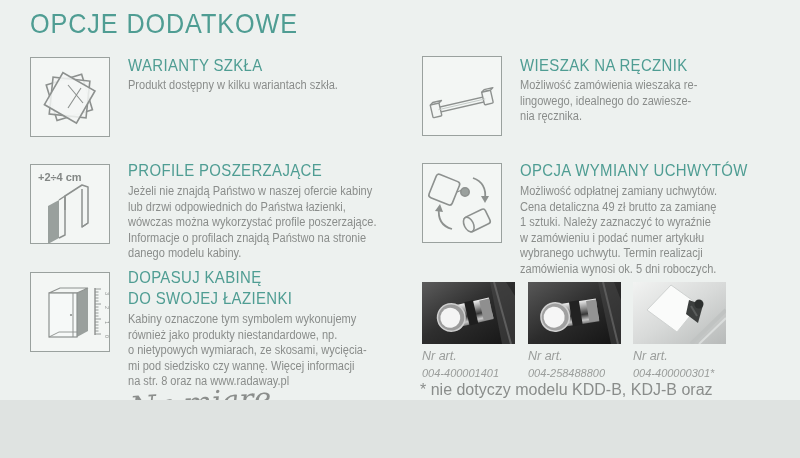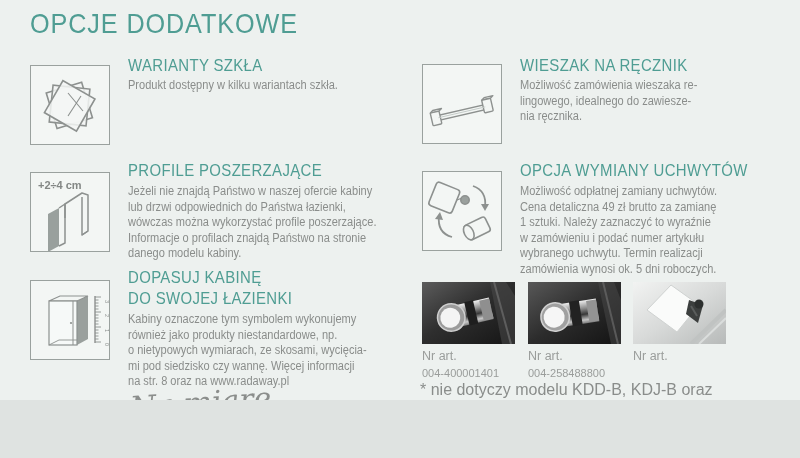--- a/index.html
+++ b/index.html
@@ -2,24 +2,24 @@
 <html><head>
 <meta charset="utf-8">
 <style>
   html,body{margin:0;padding:0;}
   body{background:#dfe3e1;font-family:"Liberation Sans", sans-serif;}
   .page{position:relative;width:800px;height:400px;background:#edf1ef;overflow:hidden;margin:0 auto;}
   .abs{position:absolute;}
   .title{font-size:28px;color:#4f9d93;letter-spacing:1px;transform:scaleX(0.9);transform-origin:0 0;white-space:nowrap;}
   .sec-head{font-size:17px;color:#4f9d93;letter-spacing:0.4px;transform:scaleX(0.88);transform-origin:0 0;white-space:pre-line;line-height:21px;}
   .sec-body{font-size:12px;color:#8a8d8b;line-height:15.6px;white-space:pre-line;transform:scaleX(0.92);transform-origin:0 0;}
-  .icon-box{width:80px;height:80px;background:#f3f6f4;border:1px solid #9aa19e;box-sizing:border-box;margin-top:8px;}
+  .icon-box{width:80px;height:80px;background:#f3f6f4;border:1px solid #9aa19e;box-sizing:border-box;}
   .icon-box svg{display:block;}
   .icon-label{position:absolute;left:7px;top:6px;font-size:11px;font-weight:bold;color:#83878５;color:#838785;letter-spacing:0;white-space:nowrap;}
-  .product{width:93px;}
+  .product{width:93px;font-style:italic;}
   .photo{width:93px;height:62px;overflow:hidden;}
   .caption-label{font-size:12.5px;color:#9a9d9b;line-height:17px;}
   .caption-number{font-size:11px;color:#9a9d9b;line-height:17px;white-space:nowrap;}
   .footnote{font-size:16px;color:#8a8d8b;text-align:left;width:308px;}
   .logo-script{font-family:"DejaVu Serif", serif;font-style:italic;font-size:30px;color:#8b8e8c;transform:rotate(-4deg);transform-origin:0 50%;white-space:nowrap;}
   .logo-brand{font-size:12px;color:#979a98;letter-spacing:3px;white-space:nowrap;margin-left:20px;}
 </style>
 </head>
 <body>
 
@@ -208,17 +208,18 @@
         <rect width="93" height="62" fill="url(#bgC)"></rect>
         <line x1="58" y1="62" x2="93" y2="28" stroke="#c0c3c2" stroke-width="4"></line>
         <line x1="66" y1="62" x2="93" y2="36" stroke="#dadddc" stroke-width="2"></line>
         <polygon points="38,3 66,23 44,50 14,28" fill="#fafbfa" stroke="#cfd2d1" stroke-width="1"></polygon>
         <polygon points="56,18 70,23 65,41 53,32" fill="#3c3f3e"></polygon>
         <circle cx="66" cy="22" r="4.5" fill="#2c2f2e"></circle>
         <path d="M58 24 l6 10" stroke="#5a5d5c" stroke-width="2" fill="none"></path>
       </svg>
     </div>
     <div class="caption-label" style="margin-top:4px;">Nr art.</div>
+    <div class="caption-number">004-400000301*</div>
   </div>
 
   <div class="abs footnote" style="left:420px;top:381px;">* nie dotyczy modelu KDD-B, KDJ-B oraz DWB</div>
 
 </div>
 
 </body></html>

